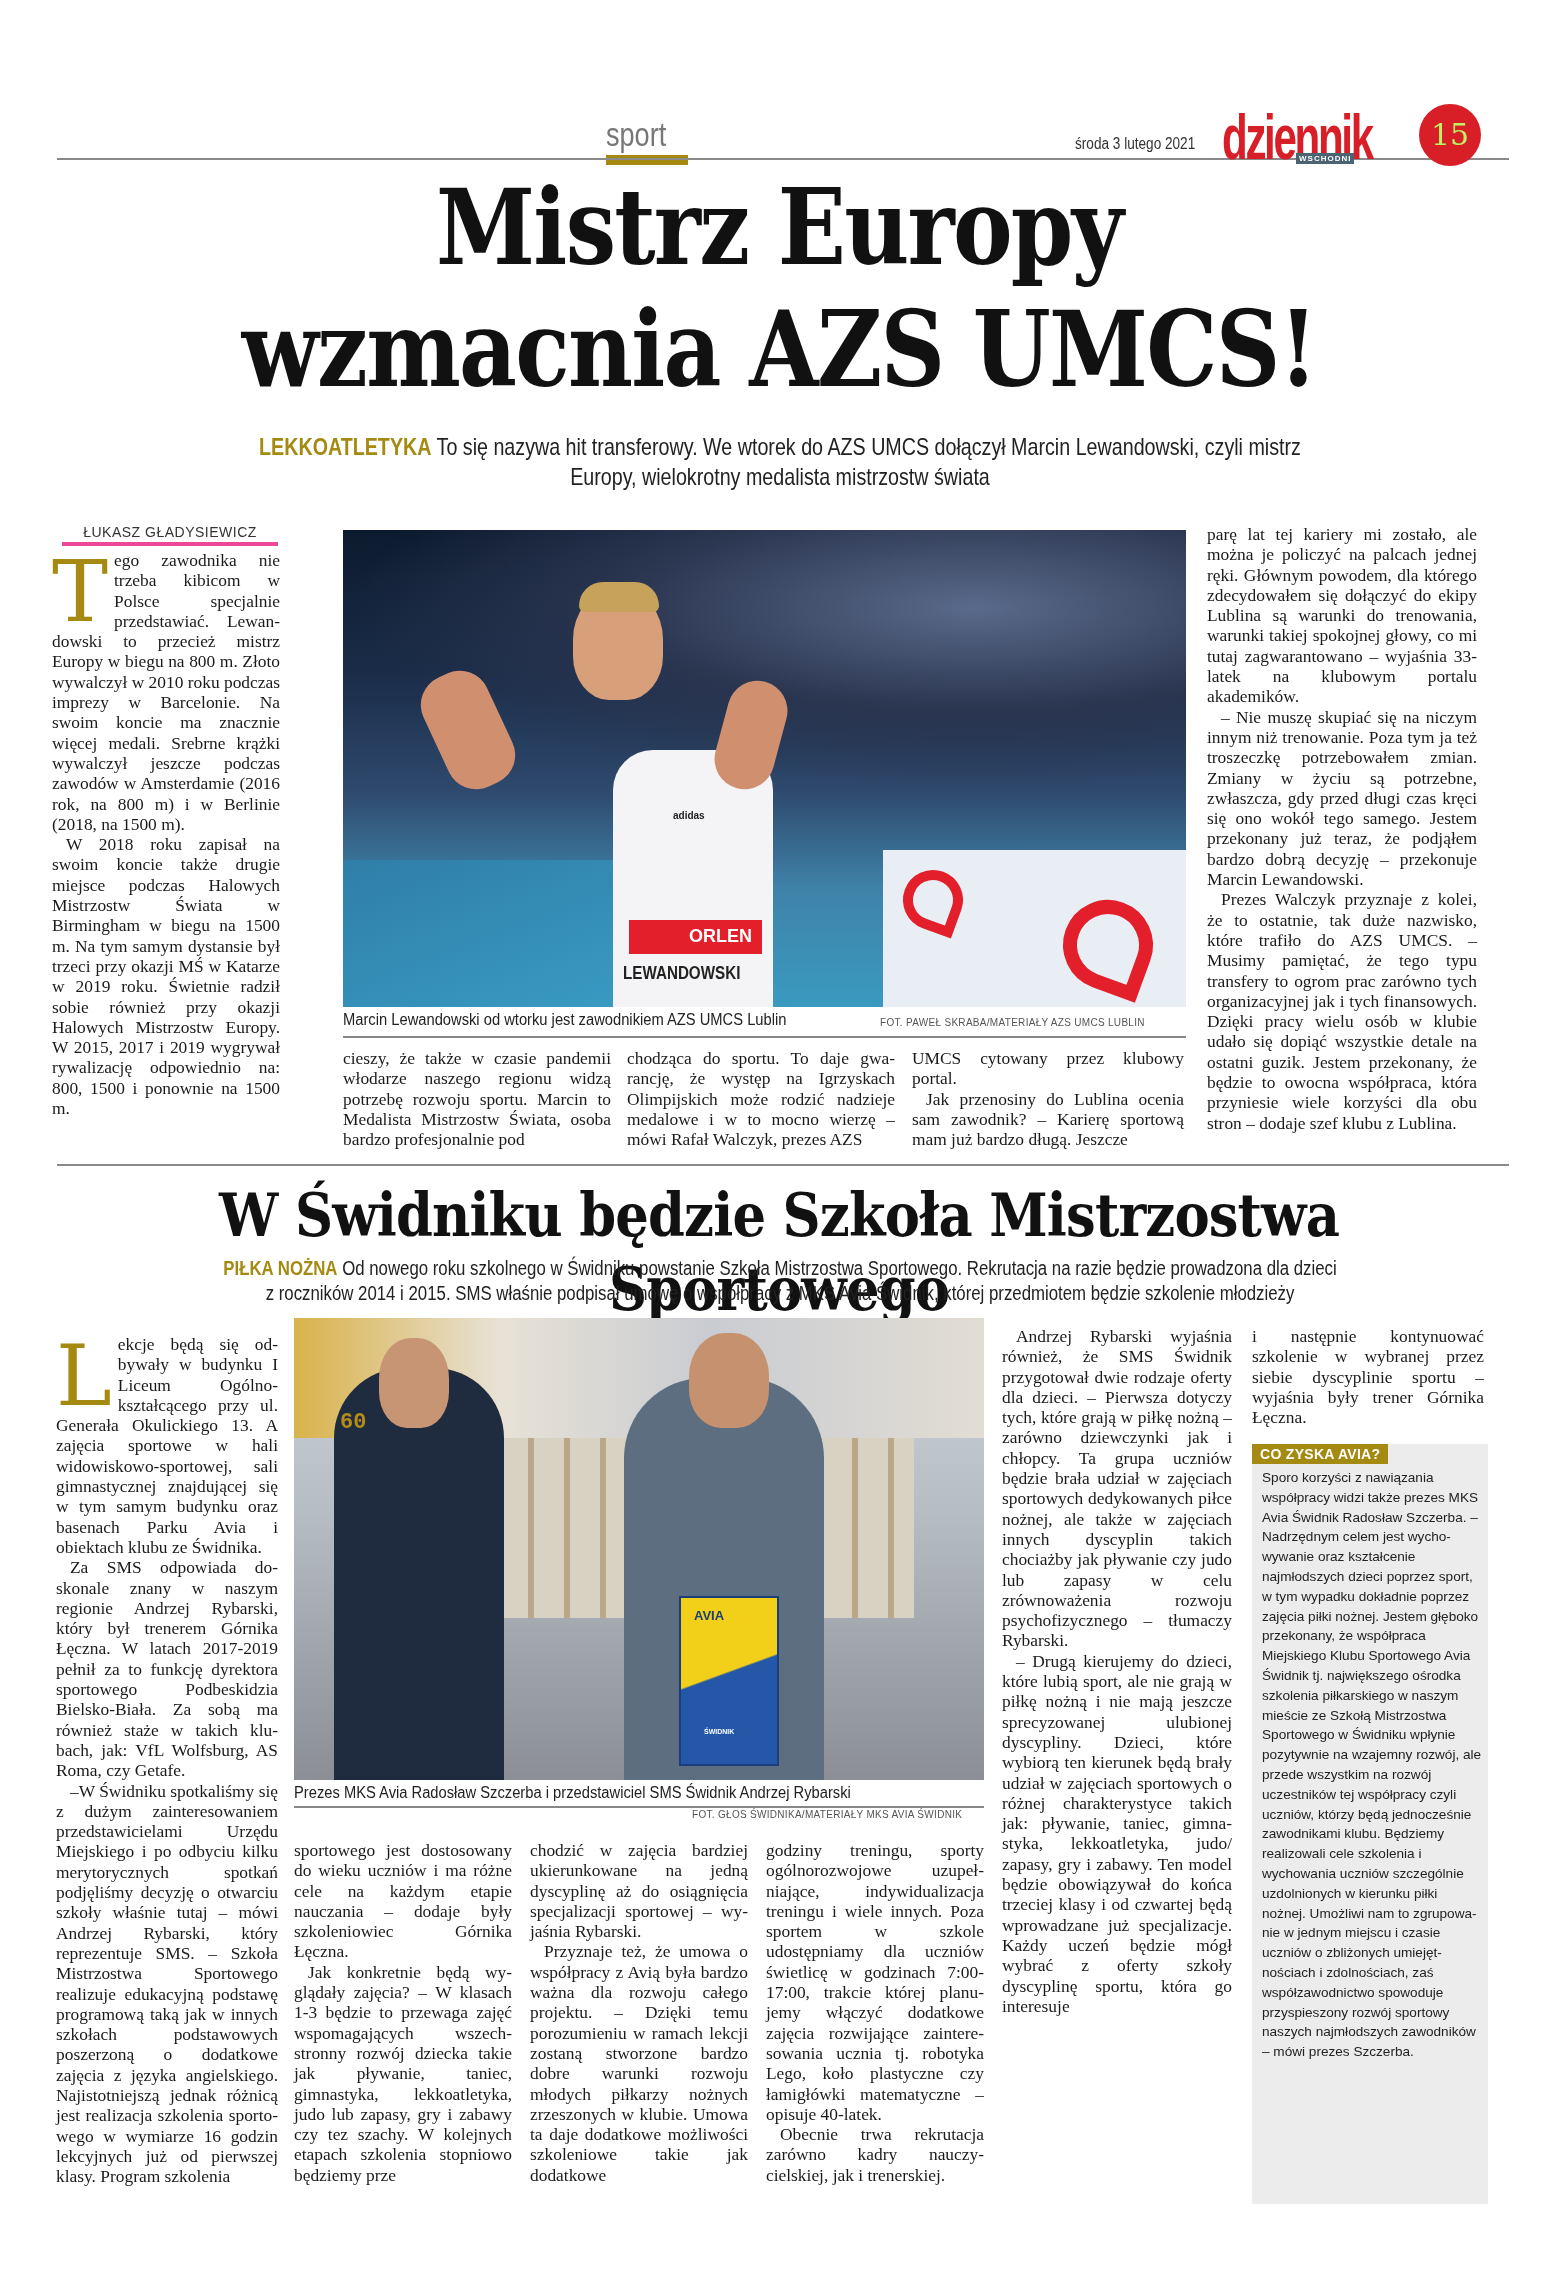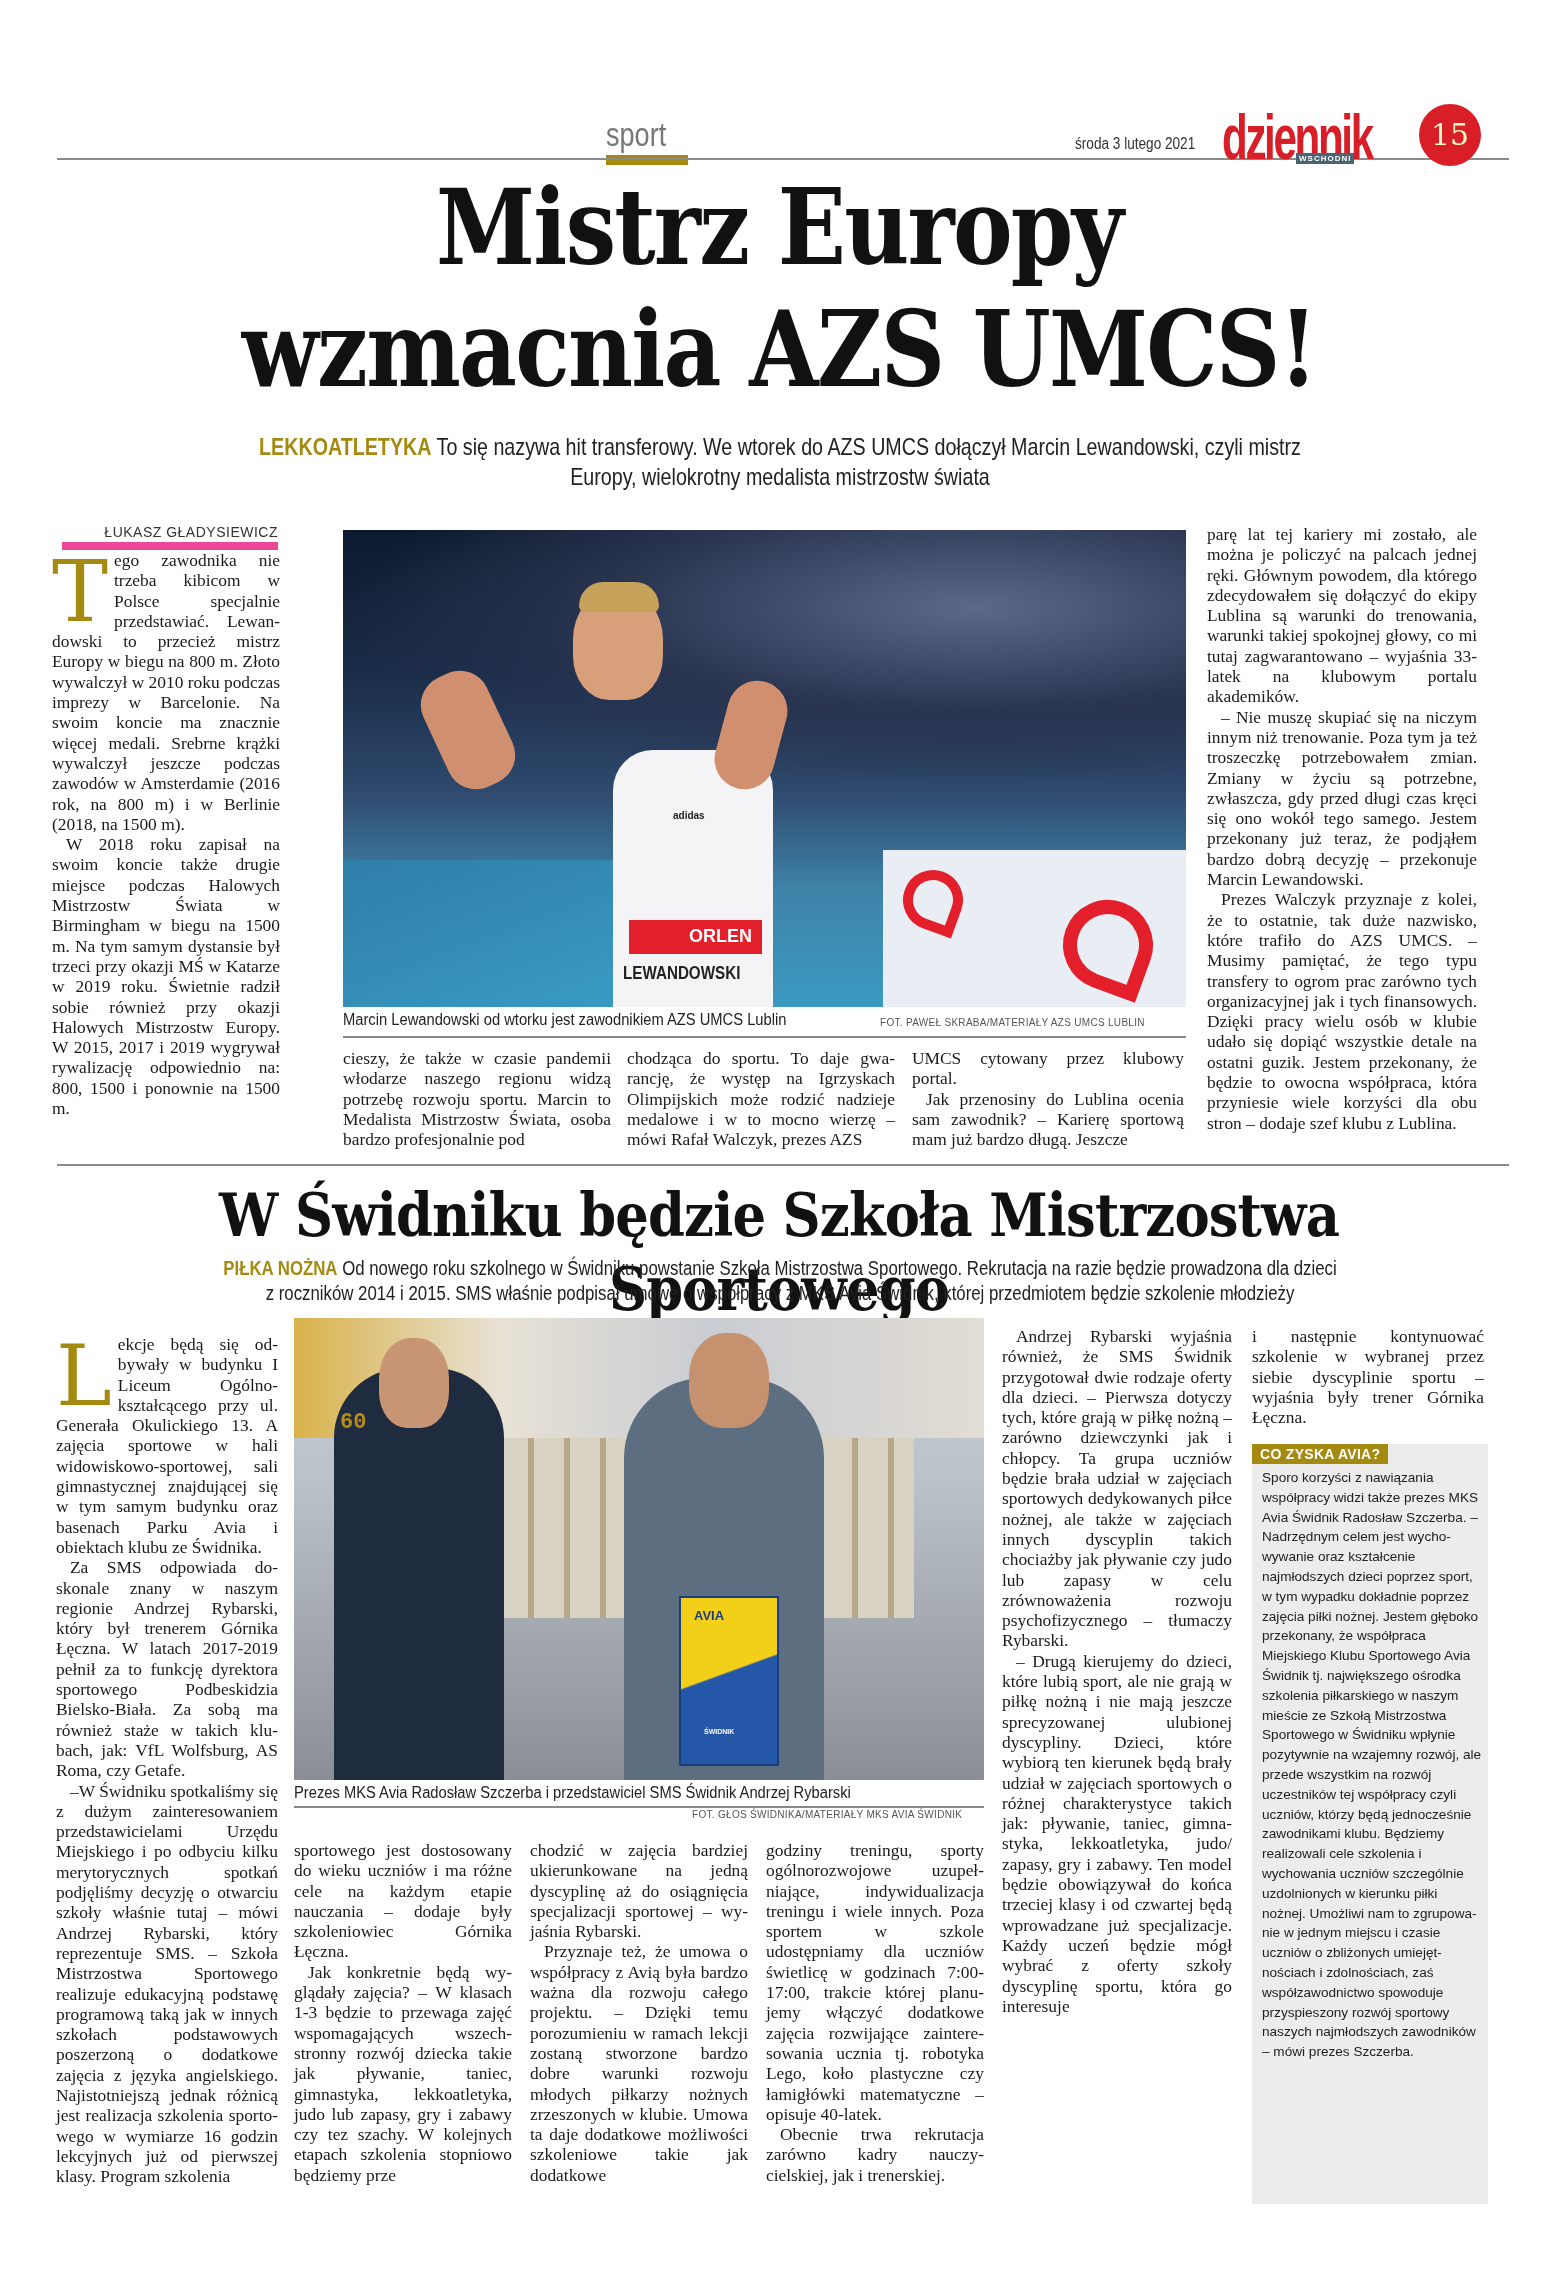--- a/index.html
+++ b/index.html
@@ -4,25 +4,25 @@
 <style>
   *{box-sizing:border-box;margin:0;padding:0}
   html,body{width:1558px;height:2281px;background:#fff;overflow:hidden}
   body{position:relative;font-family:"DejaVu Serif",serif;color:#1a1a1a}
   .rule{position:absolute;left:57px;width:1452px;height:2px;background:#8a8a8a}
   .section{position:absolute;left:606px;top:116px;font-family:"Liberation Sans",sans-serif;font-size:33px;color:#777;font-weight:300;letter-spacing:0;transform:scaleX(.82);transform-origin:left top}
   .section-bar{position:absolute;left:606px;top:155px;width:82px;height:10px;background:#a58a12}
   .date{position:absolute;left:1075px;top:135px;font-family:"Liberation Sans",sans-serif;font-size:16px;color:#333;transform:scaleX(.85);transform-origin:left top}
   .logo{position:absolute;left:1222px;top:106px;font-family:"Liberation Sans",sans-serif;font-weight:900;font-size:54px;color:#d81e26;letter-spacing:-3px;transform:scaleX(.78) scaleY(1.15);transform-origin:left top;line-height:1}
   .logo-sub{position:absolute;left:1296px;top:153px;background:#4a6472;color:#fff;font-family:"Liberation Sans",sans-serif;font-size:8px;padding:1px 3px;letter-spacing:1px;font-weight:bold}
-  .pagenum{position:absolute;left:1419px;top:104px;width:62px;height:62px;border-radius:50%;background:#d81e26;color:#fef9c3;font-family:"DejaVu Serif",serif;font-size:30px;text-align:center;line-height:62px}
+  .pagenum{position:absolute;left:1419px;top:104px;width:62px;height:62px;border-radius:50%;background:#d81e26;color:#bef264;font-family:"DejaVu Serif",serif;font-size:30px;text-align:center;line-height:62px}
   .headline{position:absolute;left:0;width:1558px;text-align:center;font-family:"DejaVu Serif",serif;font-weight:bold;color:#111;letter-spacing:-2px}
   .lead{position:absolute;text-align:center;font-family:"Liberation Sans",sans-serif;font-size:24px;line-height:30px;color:#222;transform-origin:center top}
   .lead b{color:#a58a12;font-weight:bold}
-  .byline{position:absolute;left:62px;top:524px;width:216px;text-align:right;font-family:"Liberation Sans",sans-serif;font-size:14px;color:#333;letter-spacing:.5px;border-bottom:8px solid #ec4899;padding-bottom:2px}
+  .byline{position:absolute;left:62px;top:524px;width:216px;text-align:center;font-family:"Liberation Sans",sans-serif;font-size:14px;color:#333;letter-spacing:.5px;border-bottom:4px solid #ec4899;padding-bottom:2px}
   .col{position:absolute;font-family:"Liberation Serif",serif;font-size:17.4px;line-height:20.3px;text-align:justify;hyphens:manual;color:#1a1a1a}
   .col p{text-indent:14px}
   .col p.noind{text-indent:0}
   .dropcap{float:left;font-family:"DejaVu Serif",serif;font-size:84px;line-height:72px;color:#a58a12;margin:4px 6px 0 0;padding-top:2px}
   .photo{position:absolute;overflow:hidden}
   .caption{position:absolute;font-family:"Liberation Sans",sans-serif;font-size:16px;color:#222}
   .credit{position:absolute;font-family:"Liberation Sans",sans-serif;font-size:10px;color:#555;letter-spacing:.3px}
   .capline{position:absolute;height:2px;background:#888}
   .box{position:absolute;left:1252px;top:1444px;width:236px;height:760px;background:#ececec}
   .box-tag{position:absolute;left:1252px;top:1444px;background:#a58a12;color:#fff;font-family:"Liberation Sans",sans-serif;font-weight:bold;font-size:14px;padding:2px 8px;letter-spacing:.3px}

